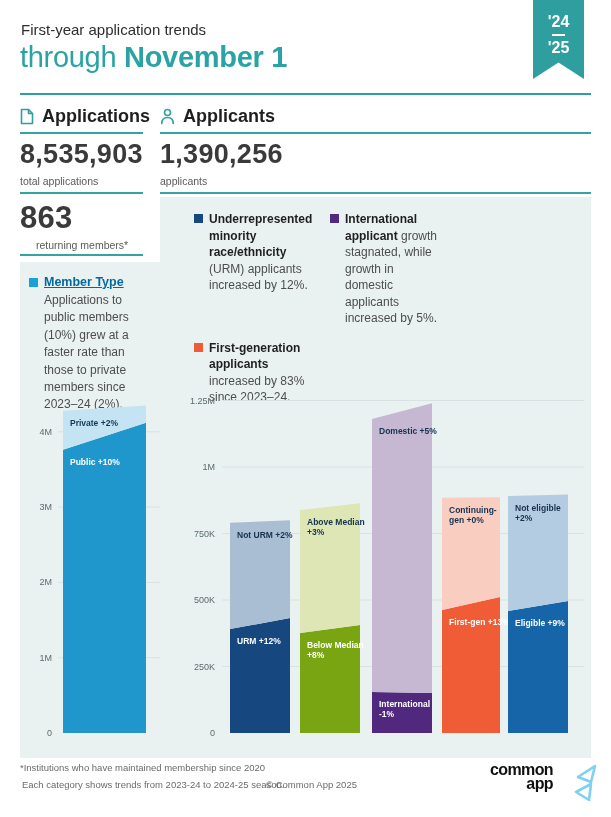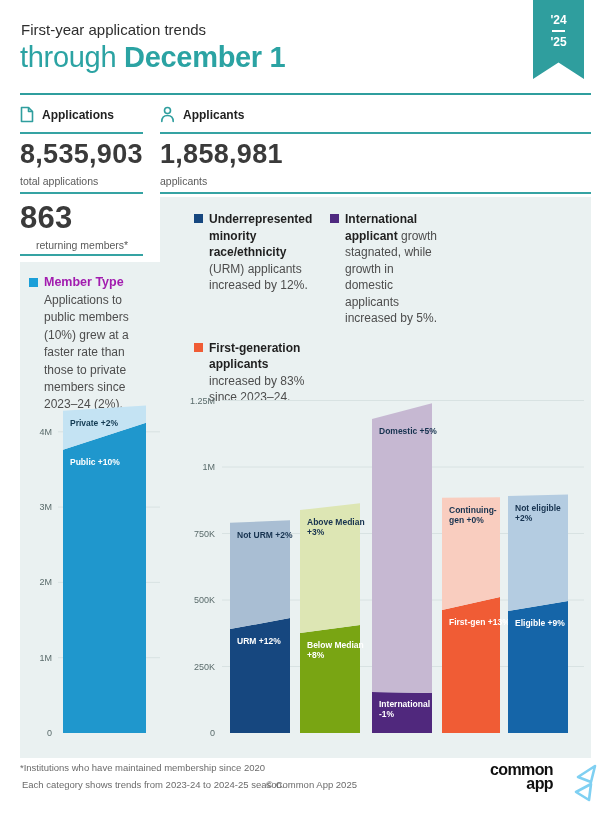--- a/index.html
+++ b/index.html
@@ -4,50 +4,50 @@
 <style>
   html,body{margin:0;padding:0;}
   body{width:611px;height:817px;position:relative;background:#ffffff;
        font-family:"Liberation Sans",sans-serif;color:#2b2b2b;overflow:hidden;}
   .abs{position:absolute;}
   
   .subtitle{left:21px;top:21px;font-size:15px;color:#2e2e2e;}
   .title{left:20px;top:41px;font-size:29px;color:#2ba3a3;font-weight:400;letter-spacing:-0.3px;}
   .title b{font-weight:700;}
   .ribbon{left:533px;top:0;width:51px;height:79px;background:#2f9e9e;color:#fff;
-          text-align:center;font-weight:700;font-size:12px;padding-top:13px;box-sizing:border-box;
+          text-align:center;font-weight:700;font-size:16px;padding-top:13px;box-sizing:border-box;
           clip-path:polygon(0 0,100% 0,100% 100%,50% 79%,0 100%);}
   .ribbon .dash{width:13px;height:2px;background:#fff;margin:3px auto;}
   .hr-main{left:20px;top:93px;width:571px;height:2px;background:#2f9e9e;}
   
-  .sec{top:106px;display:flex;gap:8px;align-items:center;font-weight:700;font-size:12px;color:#1f1f1f;}
+  .sec{top:106px;display:flex;gap:8px;align-items:center;font-weight:700;font-size:18px;color:#1f1f1f;}
   .rule{height:2px;background:#35a3a3;}
   .big{font-weight:700;color:#3a3a3a;letter-spacing:0.3px;}
   .cap{font-size:10.5px;color:#5a5a5a;}
   
   .panel{background:#eaf1f1;}
   .member-box{padding:13px 8px 0 9px;}
   .leg-row{display:flex;gap:14px;}
   .leg{display:flex;gap:6px;font-size:12px;line-height:1.38;color:#4d4d4d;}
   .leg .bullet,.member-box .bullet{width:9px;height:9px;flex:0 0 9px;margin-top:3px;}
   .leg b{color:#1f1f1f;}
-  .member-title{font-size:12.5px;font-weight:700;color:#a21caf;}
+  .member-title{font-size:12.5px;font-weight:700;color:#0369a1;text-decoration:underline;}
   .member-body{font-size:12px;line-height:1.45;color:#4d4d4d;margin:3px 0 0 15px;}
   svg{font-family:inherit;display:block;}
   .tick{font-size:9px;fill:#5a6b6b;}
   
   .foot{font-size:9.5px;color:#6b6b6b;}
   .logo{right:14px;top:763px;display:flex;gap:18px;}
   .logo-text{text-align:right;font-weight:700;font-size:16px;line-height:0.88;color:#101010;letter-spacing:-0.6px;}
 </style>
 </head>
 <body>
 
 <div class="abs subtitle">First-year application trends</div>
-<div class="abs title"><span>through </span><b>December 1</b></div>
+<div class="abs title"><span>through </span><b>November 1</b></div>
 <div class="abs ribbon">
   <div>'24</div>
   <div class="dash"></div>
   <div>'25</div>
 </div>
 <div class="abs hr-main"></div>
 
 <div class="abs sec" style="left:20px;">
   <svg width="14" height="17" viewBox="0 0 14 17">
     <path d="M1.5 1.5 h7 l4 4 v10 h-11 z" fill="none" stroke="#2f9e9e" stroke-width="1.6" stroke-linejoin="round"></path>
@@ -60,21 +60,21 @@
     <circle cx="7.5" cy="4.5" r="3" fill="none" stroke="#2f9e9e" stroke-width="1.6"></circle>
     <path d="M1.8 15.5 c0-4 2.5-6 5.7-6 s5.7 2 5.7 6" fill="none" stroke="#2f9e9e" stroke-width="1.6" stroke-linecap="round"></path>
   </svg>
   <span>Applicants</span>
 </div>
 <div class="abs rule" style="left:20px;top:132px;width:123px;"></div>
 <div class="abs rule" style="left:160px;top:132px;width:431px;"></div>
 
 <div class="abs big" style="left:20px;top:139px;font-size:27px;">8,535,903</div>
 <div class="abs cap" style="left:20px;top:175px;">total applications</div>
-<div class="abs big" style="left:160px;top:139px;font-size:27px;">1,858,981</div>
+<div class="abs big" style="left:160px;top:139px;font-size:27px;">1,390,256</div>
 <div class="abs cap" style="left:160px;top:175px;">applicants</div>
 <div class="abs rule" style="left:20px;top:192px;width:123px;"></div>
 <div class="abs rule" style="left:160px;top:192px;width:431px;"></div>
 
 <div class="abs big" style="left:20px;top:200px;font-size:31px;">863</div>
 <div class="abs cap" style="left:36px;top:239px;">returning members*</div>
 <div class="abs rule" style="left:20px;top:254px;width:123px;"></div>
 
 <div class="abs panel" style="left:20px;top:262px;width:143px;height:496px;">
   <div class="member-box">

